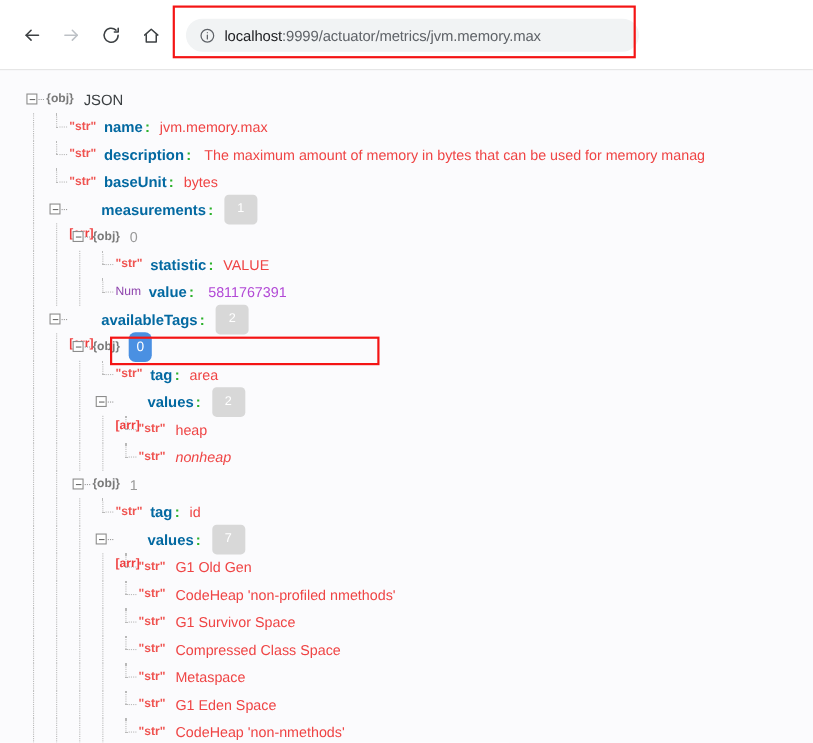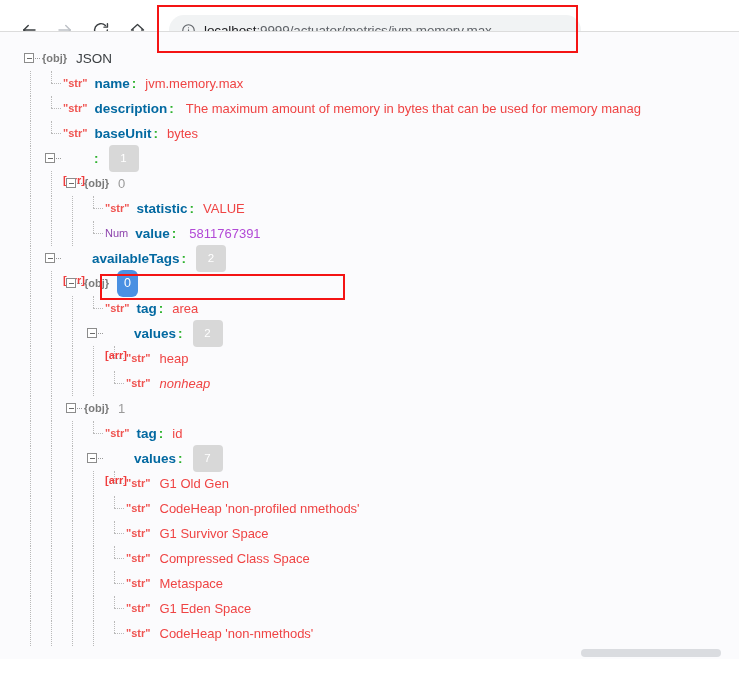--- a/index.html
+++ b/index.html
@@ -11,25 +11,25 @@
     height: 675px;
     overflow: hidden;
     background: #ffffff;
     font-family: "Liberation Sans", sans-serif;
     -webkit-font-smoothing: antialiased;
   }
 
   
   .browser-toolbar {
     position: relative;
-    height: 32px;
+    height: 64px;
     background: #ffffff;
     display: flex;
-    align-items: flex-start;
-    padding: 15px 0 0 14px;
+    align-items: center;
+    padding: 0 0 0 14px;
     box-sizing: border-box;
   }
   .nav-btn {
     width: 30px;
     height: 30px;
     display: flex;
     align-items: center;
     justify-content: center;
     flex: 0 0 auto;
     border-radius: 50%;
@@ -398,20 +398,21 @@
   </div>
 
   <div class="row">
     <div class="indent"></div>
     <div class="indent line"></div>
     <div class="expander">
         <span class="box"></span>
         <span class="tail"></span>
       </div>
     <span class="type-arr">[arr]</span>
+    <span class="key">measurements</span>
     <span class="colon">:</span>
     <span class="count-badge">1</span>
   </div>
 
   <div class="row">
     <div class="indent"></div>
     <div class="indent line"></div>
     <div class="indent line"></div>
     <div class="expander">
         <span class="box"></span>

